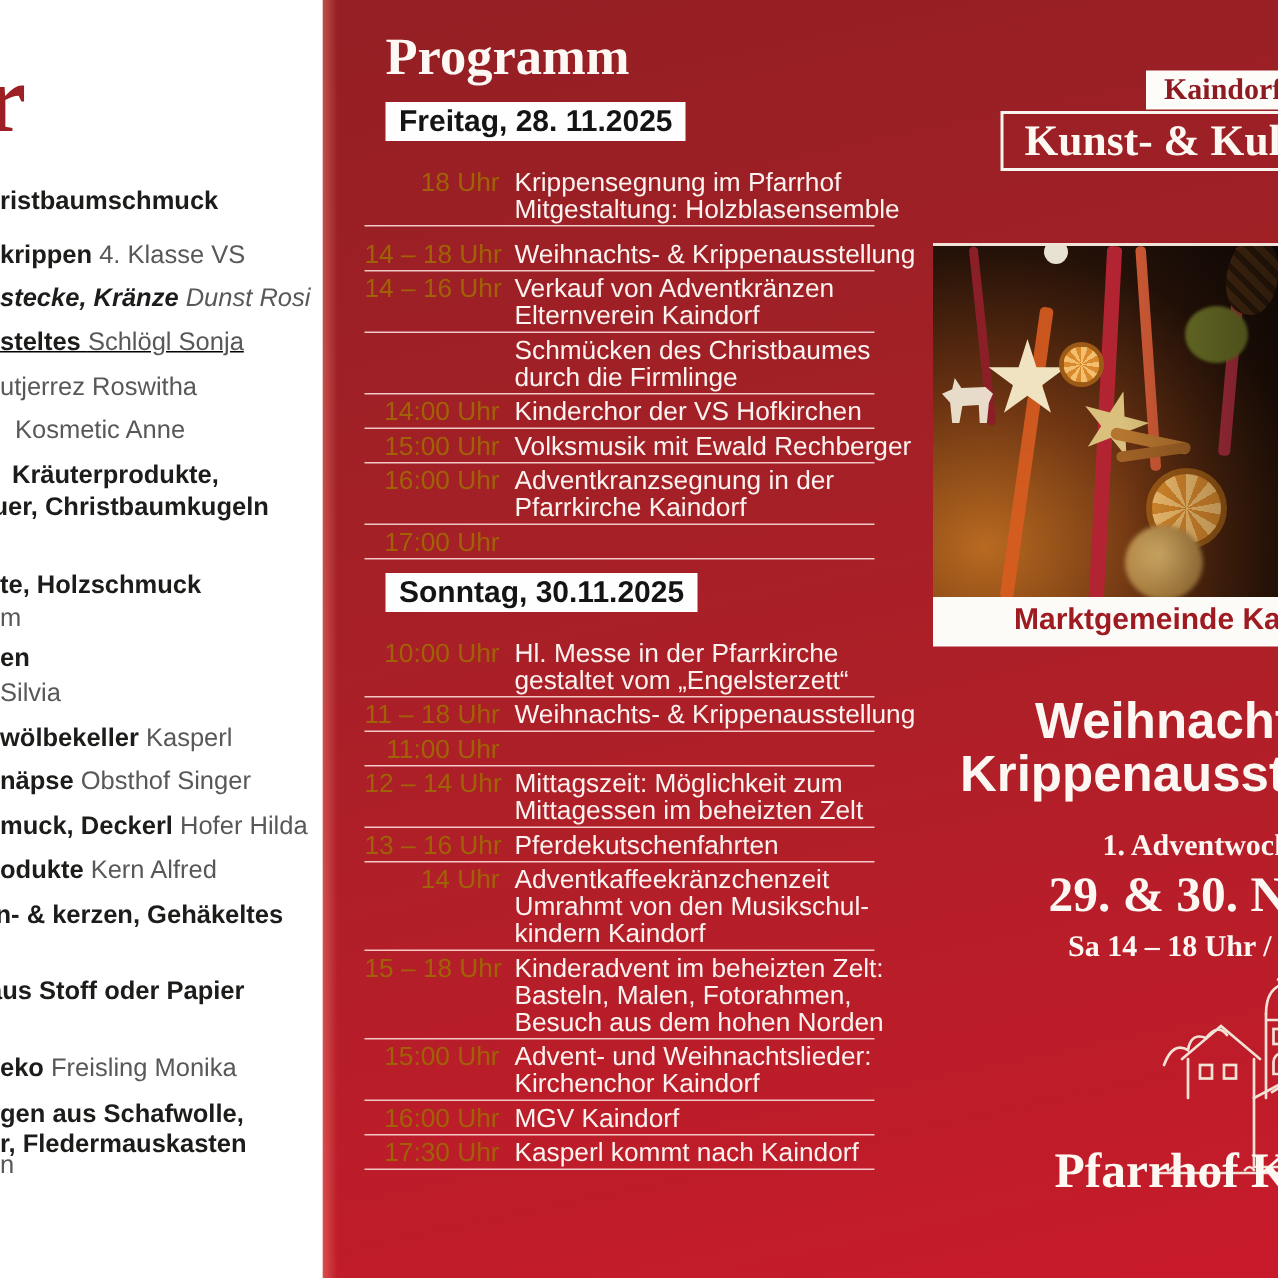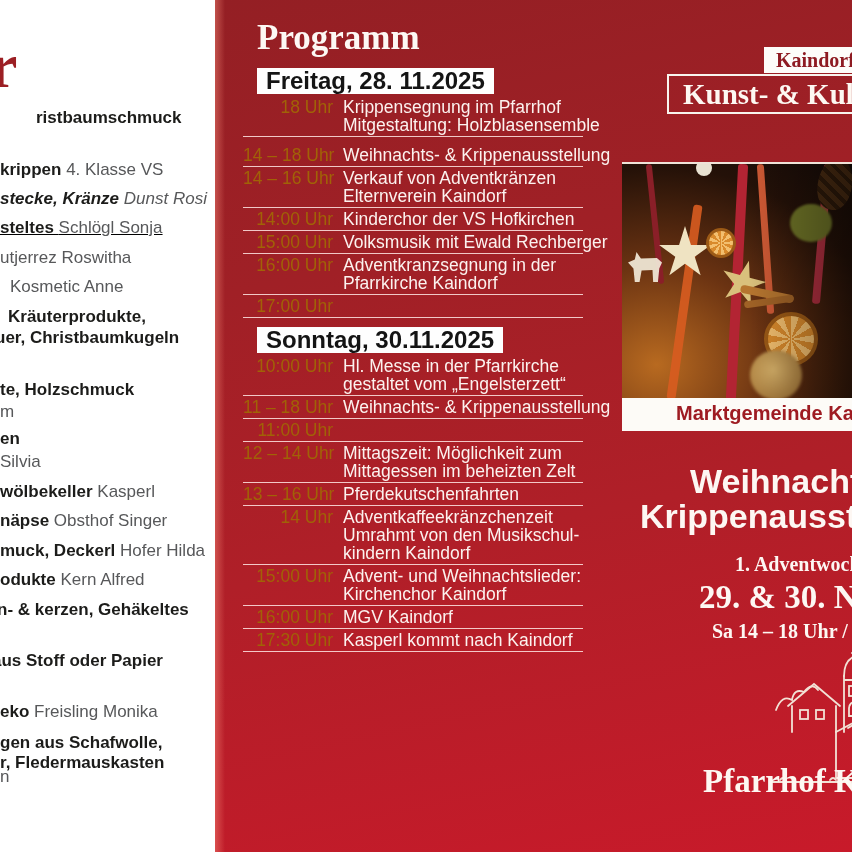--- a/index.html
+++ b/index.html
@@ -17,22 +17,22 @@
     font-weight:700;font-size:64px;color:#9c1f24;line-height:1;}
   .ex-line{position:absolute;font-size:17px;line-height:20px;white-space:nowrap;}
   .ex-line .b{font-weight:700;color:#1c1c1a;}
   .ex-line .n{font-weight:400;color:#57585a;}
 
   
   .prog-title{position:absolute;left:257px;top:20px;font-family:"Liberation Serif",serif;
     font-weight:700;font-size:35px;color:#fdf8f4;line-height:1;}
   .program{position:absolute;left:243px;top:68px;width:340px;}
   .day{margin-bottom:9px;}
-  .chip{display:inline-block;margin-left:14px;margin-bottom:4px;background:#fefefe;
-    color:#141414;font-weight:700;font-size:24px;line-height:24px;padding:1px 9px;white-space:nowrap;}
+  .chip{display:inline-block;margin-left:14px;margin-bottom:18px;background:#fefefe;
+    color:#141414;font-weight:700;font-size:20px;line-height:24px;padding:1px 9px;white-space:nowrap;}
   .entry{display:flex;align-items:flex-start;padding-bottom:2px;margin-bottom:2px;
     border-bottom:1px solid rgba(255,230,228,.85);}
   .entry .time{flex:none;width:90px;text-align:right;padding-right:10px;color:#a16207;
     font-size:17.5px;line-height:18px;white-space:nowrap;}
   .entry .desc{flex:none;color:#fcf2ef;font-size:17.5px;line-height:18px;white-space:nowrap;}
 
   
   .badge{position:absolute;left:764px;top:47px;height:26px;width:130px;background:#fdfcf9;
     color:#8e1b22;font-family:"Liberation Serif",serif;font-weight:700;font-size:20px;
     line-height:26px;padding-left:12px;white-space:nowrap;}
@@ -58,21 +58,21 @@
     font-weight:700;font-size:33px;white-space:nowrap;}
 </style>
 </head>
 <body>
 
 <div class="red-panel"></div>
 
 <div class="left-col">
   <div class="head-frag">r</div>
   <div id="left-lines">
-      <div class="ex-line" style="left: 0px; top: 108px; margin-left: 36px;"><span class="b">ristbaumschmuck</span></div>
+      <div class="ex-line" style="left: 0px; top: 124px;"><span class="b">ristbaumschmuck</span></div>
       <div class="ex-line" style="left: 0px; top: 160px;"><span class="b">krippen </span><span class="n">4. Klasse VS</span></div>
       <div class="ex-line" style="left: 0px; top: 189px; font-style: italic;"><span class="b">stecke, Kränze </span><span class="n">Dunst Rosi</span></div>
       <div class="ex-line" style="left: 0px; top: 218px; text-decoration: underline;"><span class="b">steltes </span><span class="n">Schlögl Sonja</span></div>
       <div class="ex-line" style="left: 0px; top: 248px;"><span class="n">utjerrez Roswitha</span></div>
       <div class="ex-line" style="left: 10px; top: 277px;"><span class="n">Kosmetic Anne</span></div>
       <div class="ex-line" style="left: 8px; top: 307px;"><span class="b">Kräuterprodukte,</span></div>
       <div class="ex-line" style="left: -5px; top: 328px;"><span class="b">uer, Christbaumkugeln</span></div>
       <div class="ex-line" style="left: 0px; top: 380px;"><span class="b">te, Holzschmuck</span></div>
       <div class="ex-line" style="left: 0px; top: 402px;"><span class="n">m</span></div>
       <div class="ex-line" style="left: 0px; top: 429px;"><span class="b">en</span></div>
@@ -96,20 +96,23 @@
         <div class="time">18 Uhr</div>
         <div class="desc">Krippensegnung im Pfarrhof<br>Mitgestaltung: Holzblasensemble</div>
       </div></div>
     <div class="day"><div class="entry">
         <div class="time">14 – 18 Uhr</div>
         <div class="desc">Weihnachts- &amp; Krippenausstellung</div>
       </div><div class="entry">
         <div class="time">14 – 16 Uhr</div>
         <div class="desc">Verkauf von Adventkränzen<br>Elternverein Kaindorf</div>
       </div><div class="entry">
+        <div class="time"></div>
+        <div class="desc">Schmücken des Christbaumes<br>durch die Firmlinge</div>
+      </div><div class="entry">
         <div class="time">14:00 Uhr</div>
         <div class="desc">Kinderchor der VS Hofkirchen</div>
       </div><div class="entry">
         <div class="time">15:00 Uhr</div>
         <div class="desc">Volksmusik mit Ewald Rechberger</div>
       </div><div class="entry">
         <div class="time">16:00 Uhr</div>
         <div class="desc">Adventkranzsegnung in der<br>Pfarrkirche Kaindorf</div>
       </div><div class="entry">
         <div class="time">17:00 Uhr</div>
@@ -124,20 +127,23 @@
         <div class="time">11:00 Uhr</div>
       </div><div class="entry">
         <div class="time">12 – 14 Uhr</div>
         <div class="desc">Mittagszeit: Möglichkeit zum<br>Mittagessen im beheizten Zelt</div>
       </div><div class="entry">
         <div class="time">13 – 16 Uhr</div>
         <div class="desc">Pferdekutschenfahrten</div>
       </div><div class="entry">
         <div class="time">14 Uhr</div>
         <div class="desc">Adventkaffeekränzchenzeit<br>Umrahmt von den Musikschul-<br>kindern Kaindorf</div>
+      </div><div class="entry">
+        <div class="time">15 – 18 Uhr</div>
+        <div class="desc">Kinderadvent im beheizten Zelt:<br>Basteln, Malen, Fotorahmen,<br>Besuch aus dem hohen Norden</div>
       </div><div class="entry">
         <div class="time">15:00 Uhr</div>
         <div class="desc">Advent- und Weihnachtslieder:<br>Kirchenchor Kaindorf</div>
       </div><div class="entry">
         <div class="time">16:00 Uhr</div>
         <div class="desc">MGV Kaindorf</div>
       </div><div class="entry">
         <div class="time">17:30 Uhr</div>
         <div class="desc">Kasperl kommt nach Kaindorf</div>
       </div></div>

